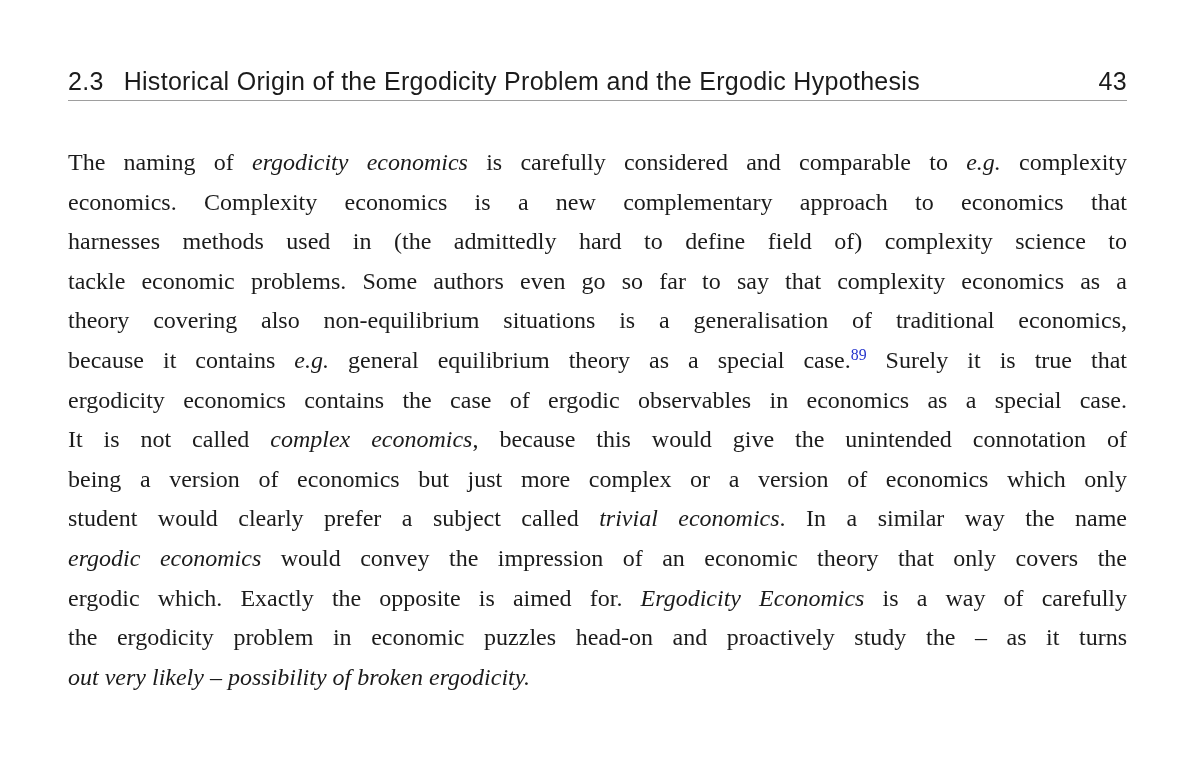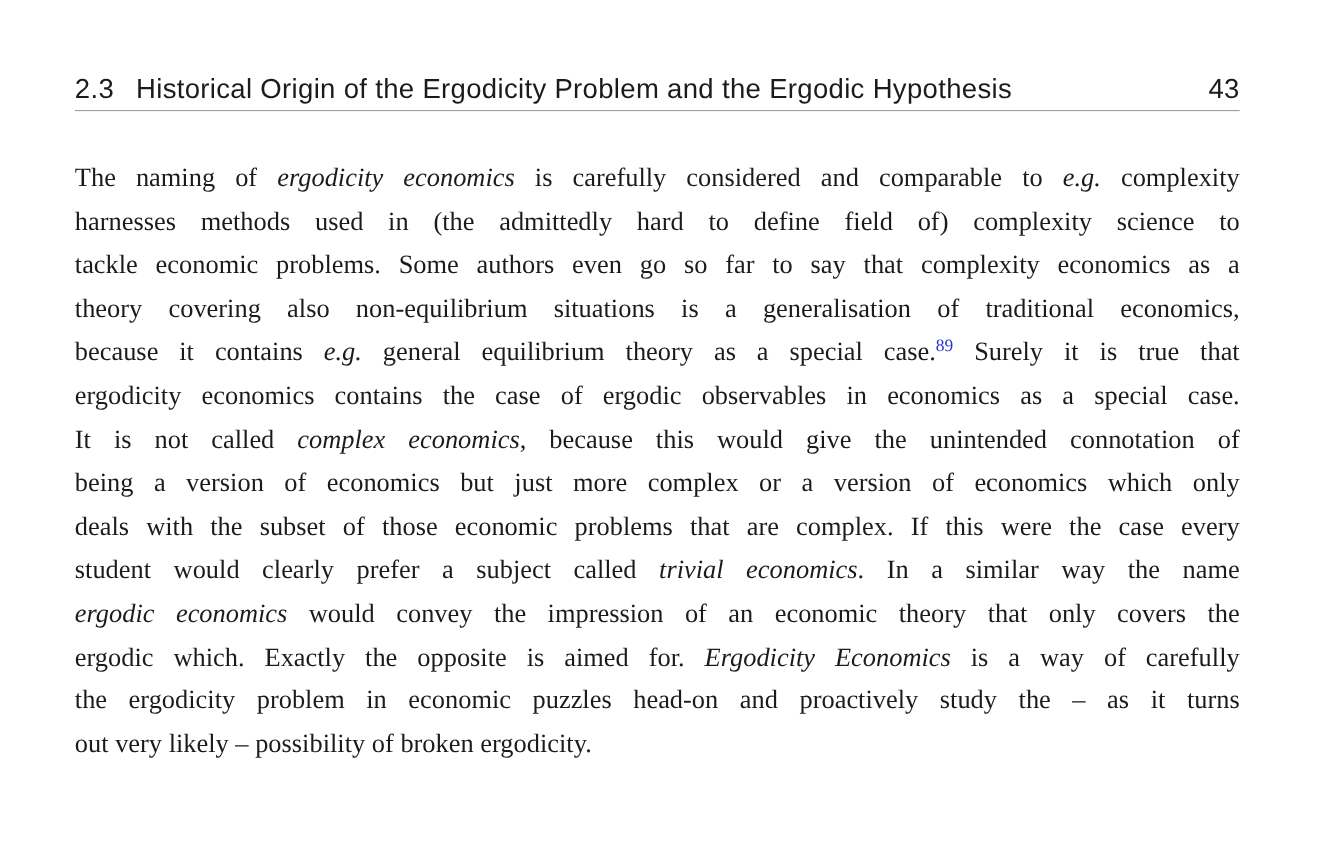--- a/index.html
+++ b/index.html
@@ -51,20 +51,21 @@
   }
   .tline{
     height:39.6px;
     line-height:39.6px;
     text-align:justify;
     text-align-last:justify;
   }
   .tline.last{
     text-align:right;
     text-align-last:left;
+    font-style:italic;
   }
   .it{font-style:italic;}
   .fnref{
     color:var(--link);
     font-size:0.66em;
     vertical-align:0.5em;
     text-decoration:none;
     line-height:0;
   }
 </style>
@@ -74,27 +75,27 @@
 <div class="page">
   <div class="header">
     <div class="header-left">
       <span class="secnum">2.3</span><span class="sectitle">Historical Origin of the Ergodicity Problem and the Ergodic Hypothesis</span>
     </div>
     <span class="pagenum">43</span>
   </div>
   <div class="headrule"></div>
   <div class="para">
       <div class="tline"><span class="">The naming of </span><span class="it">ergodicity economics</span><span class=""> is carefully considered and comparable to </span><span class="it">e.g.</span><span class=""> complexity</span></div>
+      <div class="tline"><span class="">economics. Complexity economics is a new complementary approach to economics that</span></div>
       <div class="tline"><span class="">harnesses methods used in (the admittedly hard to define field of) complexity science to</span></div>
       <div class="tline"><span class="">tackle economic problems. Some authors even go so far to say that complexity economics as a</span></div>
       <div class="tline"><span class="">theory covering also non-equilibrium situations is a generalisation of traditional economics,</span></div>
       <div class="tline"><span class="">because it contains </span><span class="it">e.g.</span><span class=""> general equilibrium theory as a special case.</span><a class="fnref" href="#">89</a><span class=""> Surely it is true that</span></div>
       <div class="tline"><span class="">ergodicity economics contains the case of ergodic observables in economics as a special case.</span></div>
       <div class="tline"><span class="">It is not called </span><span class="it">complex economics</span><span class="">, because this would give the unintended connotation of</span></div>
       <div class="tline"><span class="">being a version of economics but just more complex or a version of economics which only</span></div>
-      <div class="tline"><span class="">deals with the subset of those economic problems that are complex. If this were the case every</span></div>
       <div class="tline"><span class="">student would clearly prefer a subject called </span><span class="it">trivial economics</span><span class="">. In a similar way the name</span></div>
       <div class="tline"><span class="it">ergodic economics</span><span class=""> would convey the impression of an economic theory that only covers the</span></div>
       <div class="tline"><span class="">ergodic which. Exactly the opposite is aimed for. </span><span class="it">Ergodicity Economics</span><span class=""> is a way of carefully</span></div>
       <div class="tline"><span class="">the ergodicity problem in economic puzzles head-on and proactively study the – as it turns</span></div>
       <div class="tline last"><span class="">out very likely – possibility of broken ergodicity.</span></div>
     </div>
 </div>
 
 </body></html>

